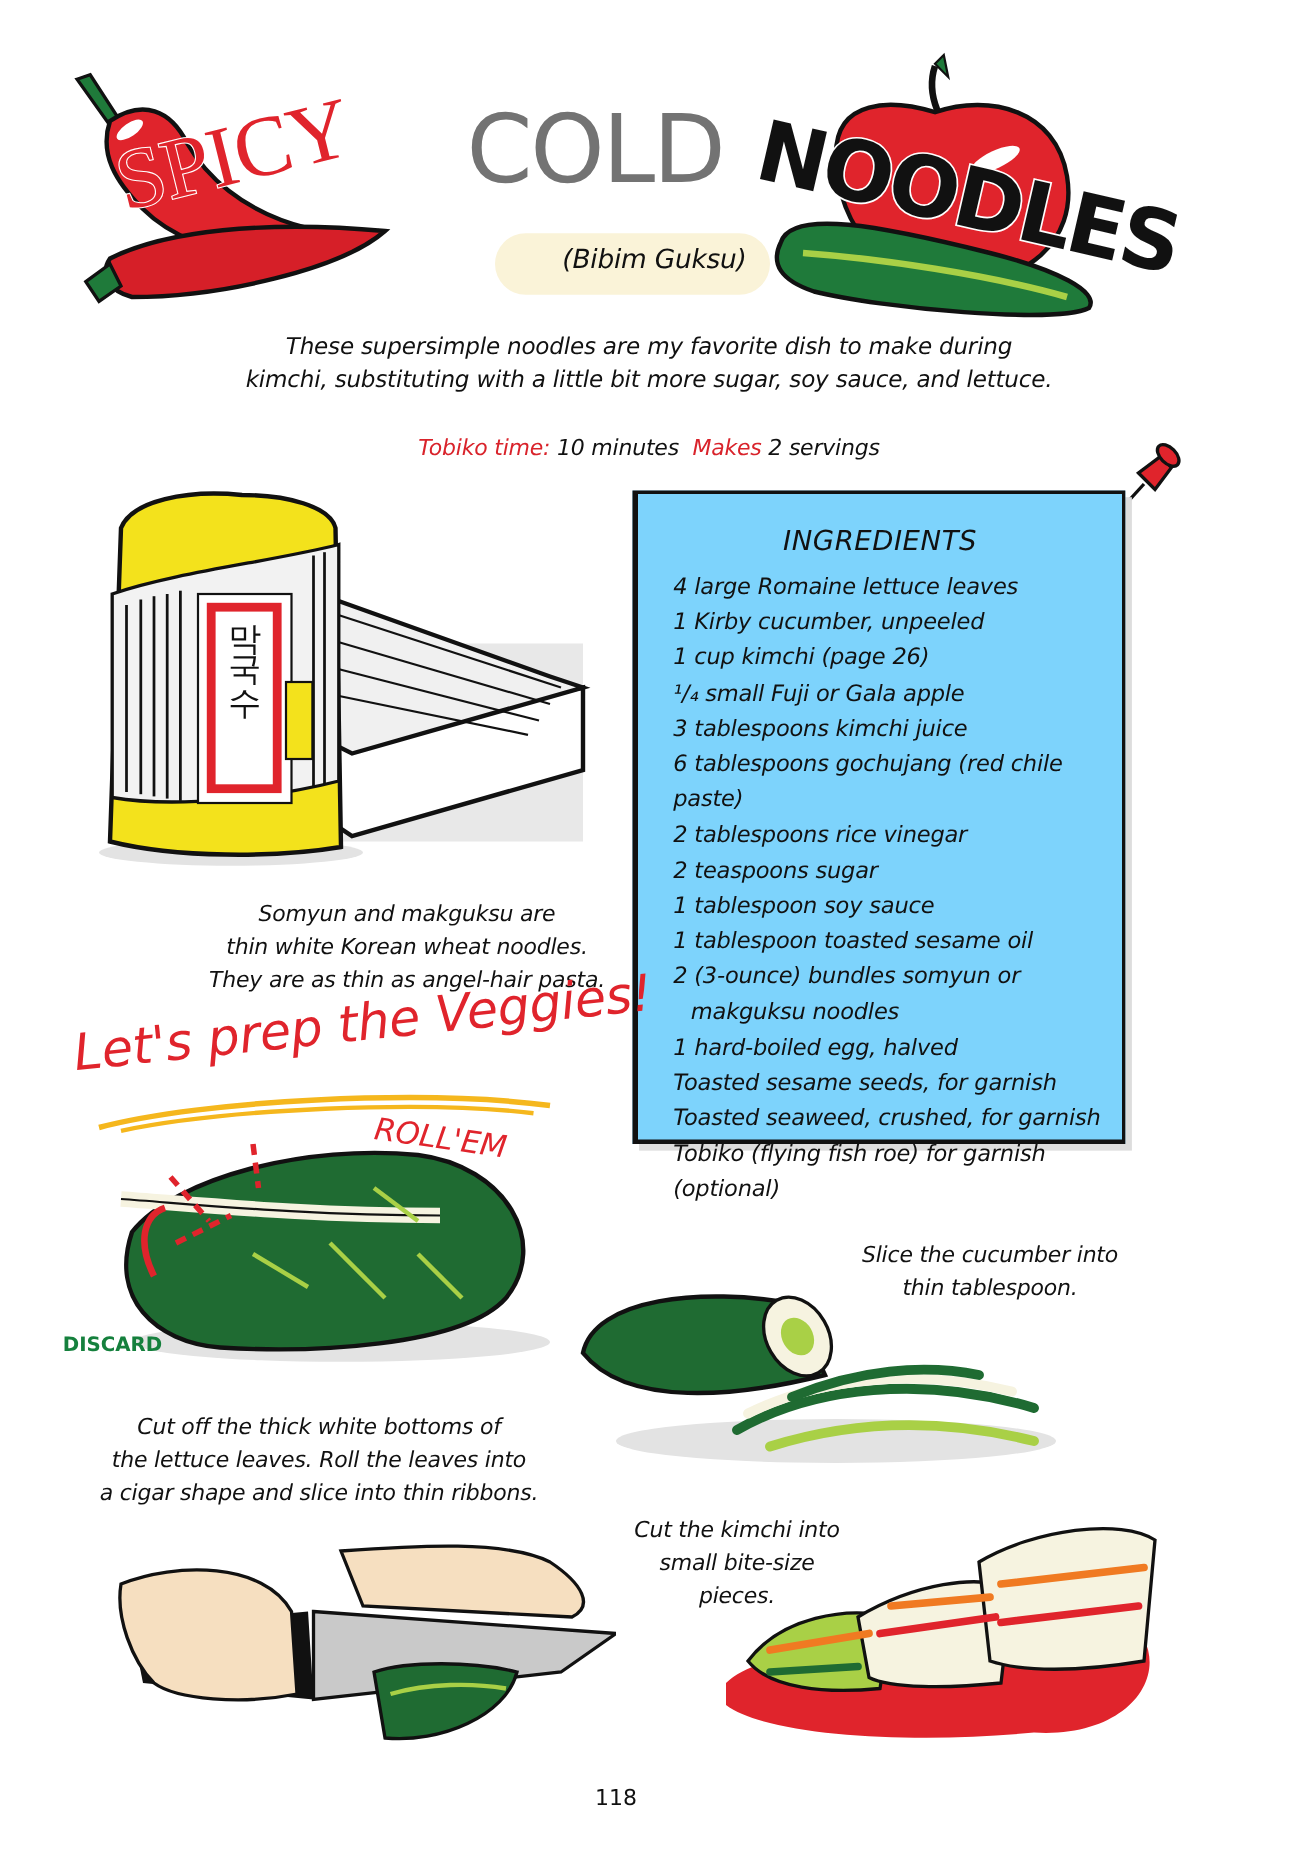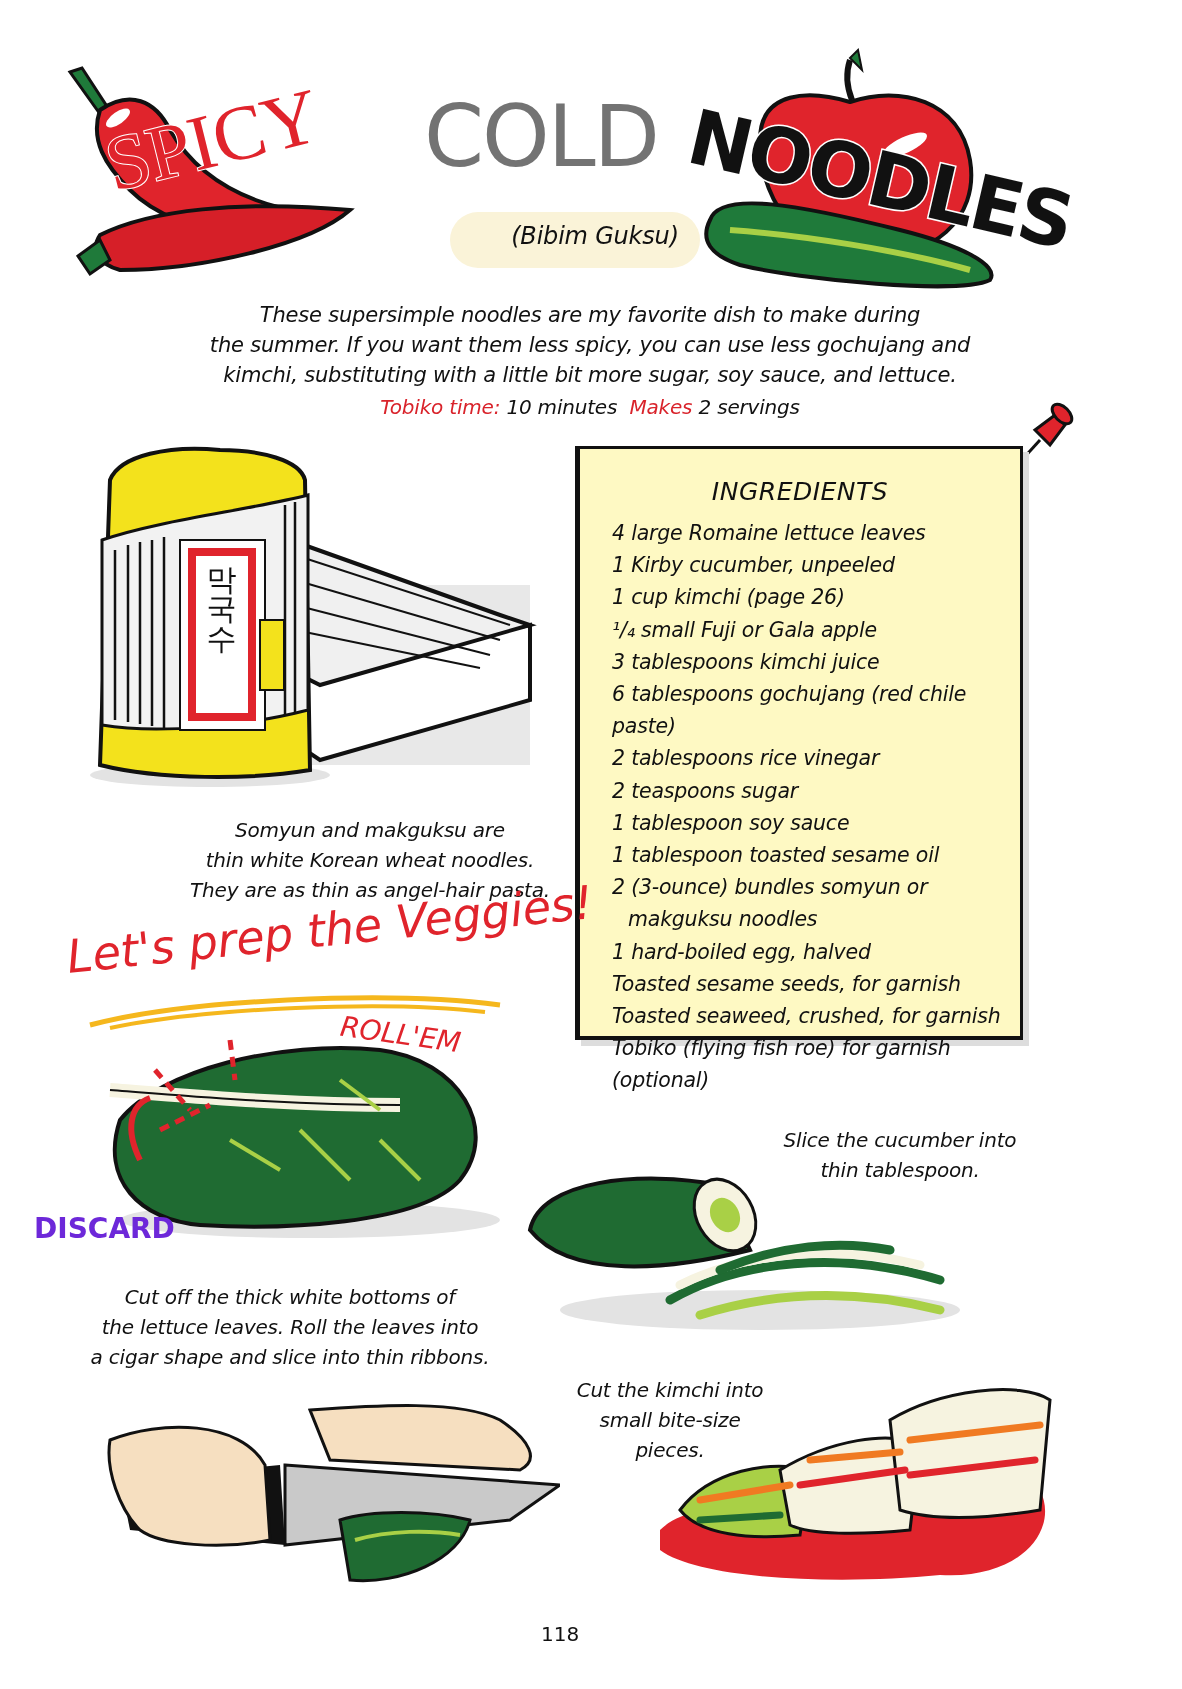--- a/index.html
+++ b/index.html
@@ -13,29 +13,29 @@
   .t-cold { left: 412px; top: 86px; font-size: 86px; color: #737373; font-family: "DejaVu Sans", sans-serif; letter-spacing: -2px; margin-left: 12px; }
   .t-noodles { left: 700px; top: 92px; font-size: 76px; color: #111; font-family: "DejaVu Sans", sans-serif; font-weight: bold; transform: rotate(13deg); transform-origin: left top; letter-spacing: -3px; -webkit-text-stroke: 3px #fff; paint-order: stroke; }
   .subtitle-pill { left: 450px; top: 212px; width: 250px; height: 56px; background: #faf3d8; border-radius: 28px; }
   .subtitle { left: 480px; top: 222px; width: 230px; text-align: center; font-size: 24px; }
 
   .intro { left: 190px; top: 300px; width: 800px; text-align: center; font-size: 21px; line-height: 30px; }
   .meta { left: 190px; top: 395px; width: 800px; text-align: center; font-size: 20px; }
   .red { color: #d9232b; }
 
   
-  .card { left: 575px; top: 446px; width: 448px; height: 594px; border: 3px solid #111; border-left-width: 5px; border-bottom-width: 4px; background: #fef9c3; box-shadow: 6px 6px 0 #ddd; }
+  .card { left: 575px; top: 446px; width: 448px; height: 594px; border: 3px solid #111; border-left-width: 5px; border-bottom-width: 4px; background: #7dd3fc; box-shadow: 6px 6px 0 #ddd; }
   .card-title { left: 0; top: 28px; width: 100%; text-align: center; font-size: 25px; letter-spacing: 0.5px; }
   .ing-list { left: 32px; top: 68px; list-style: none; font-size: 20.5px; line-height: 32.2px; }
   .ing-list li.cont { padding-left: 16px; }
 
   .caption { font-size: 20px; line-height: 30px; text-align: center; }
   .veggies-title { left: 70px; top: 930px; font-size: 46px; color: #e0242c; transform: rotate(-6deg); transform-origin: left bottom; font-style: italic; }
   .rollem { left: 340px; top: 1018px; font-size: 28px; color: #e0242c; transform: rotate(8deg); }
-  .discard { left: 34px; top: 1212px; font-size: 28px; color: #6d28d9; font-weight: bold; }
+  .discard { left: 57px; top: 1212px; font-size: 18px; color: #15803d; font-weight: bold; }
   .page-num { left: 541px; top: 1622px; font-size: 20px; }
 </style>
 </head>
 <body>
 
 <svg class="abs" style="left:60px;top:60px" width="320" height="230" viewBox="0 0 320 230">
   <path d="M10 12 L22 8 L48 48 L40 54 Z" fill="#1f7a3a" stroke="#111" stroke-width="3"></path>
   <path d="M40 50 C70 30 95 40 110 70 C150 140 240 160 285 150 C230 190 120 180 70 130 C45 105 30 80 40 50 Z" fill="#e0242c" stroke="#111" stroke-width="4"></path>
   <ellipse cx="58" cy="58" rx="14" ry="6" fill="#fff" transform="rotate(-35 58 58)"></ellipse>
   <path d="M40 175 C90 150 180 140 290 150 C250 185 140 210 60 210 C40 205 30 190 40 175 Z" fill="#d61f28" stroke="#111" stroke-width="4"></path>
@@ -146,21 +146,20 @@
 </svg>
 
 <div class="abs t-spicy">SPICY</div>
 <div class="abs t-cold">COLD</div>
 <div class="abs t-noodles">NOODLES</div>
 <div class="abs subtitle-pill"></div>
 <div class="abs subtitle hand">(Bibim Guksu)</div>
 
 <div class="abs intro hand">
   <div>These supersimple noodles are my favorite dish to make during</div>
-  <div>the summer. If you want them less spicy, you can use less gochujang and</div>
   <div>kimchi, substituting with a little bit more sugar, soy sauce, and lettuce.</div>
 </div>
 
 <div class="abs meta hand">
   <span class="red">Tobiko time:</span>
   <span>10 minutes</span>&nbsp;
   <span class="red">Makes</span>
   <span>2 servings</span>
 </div>
 

